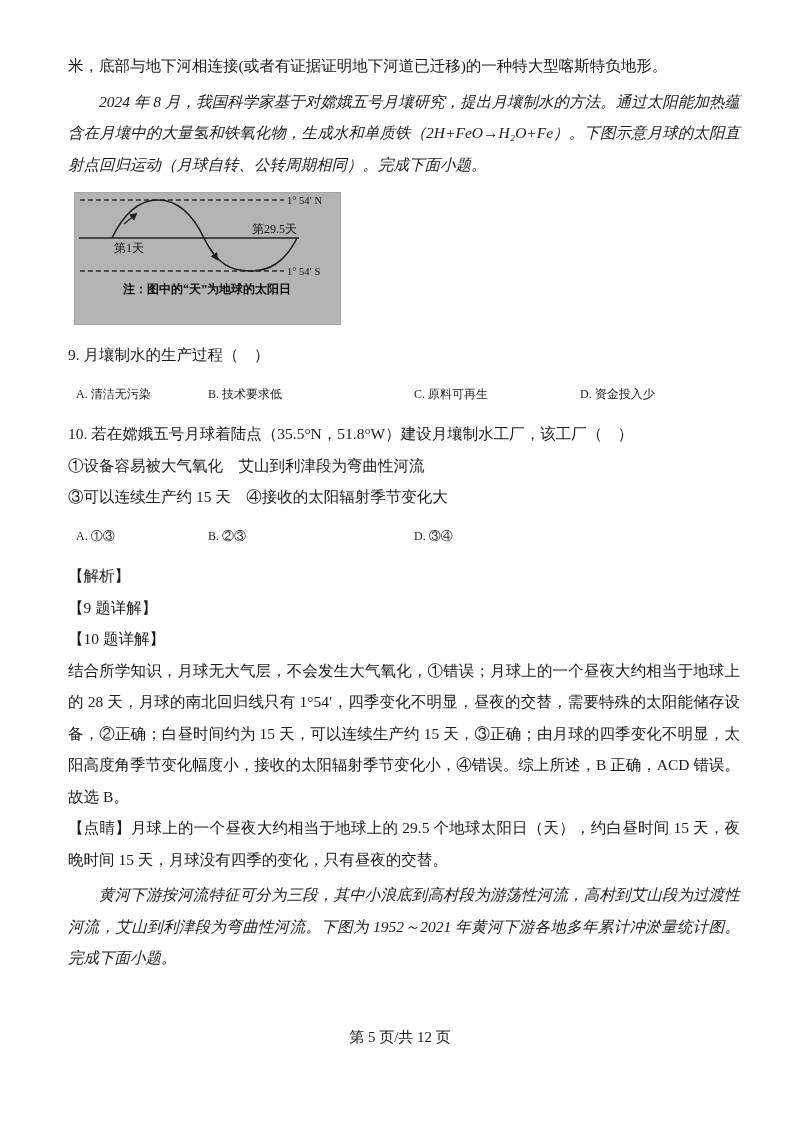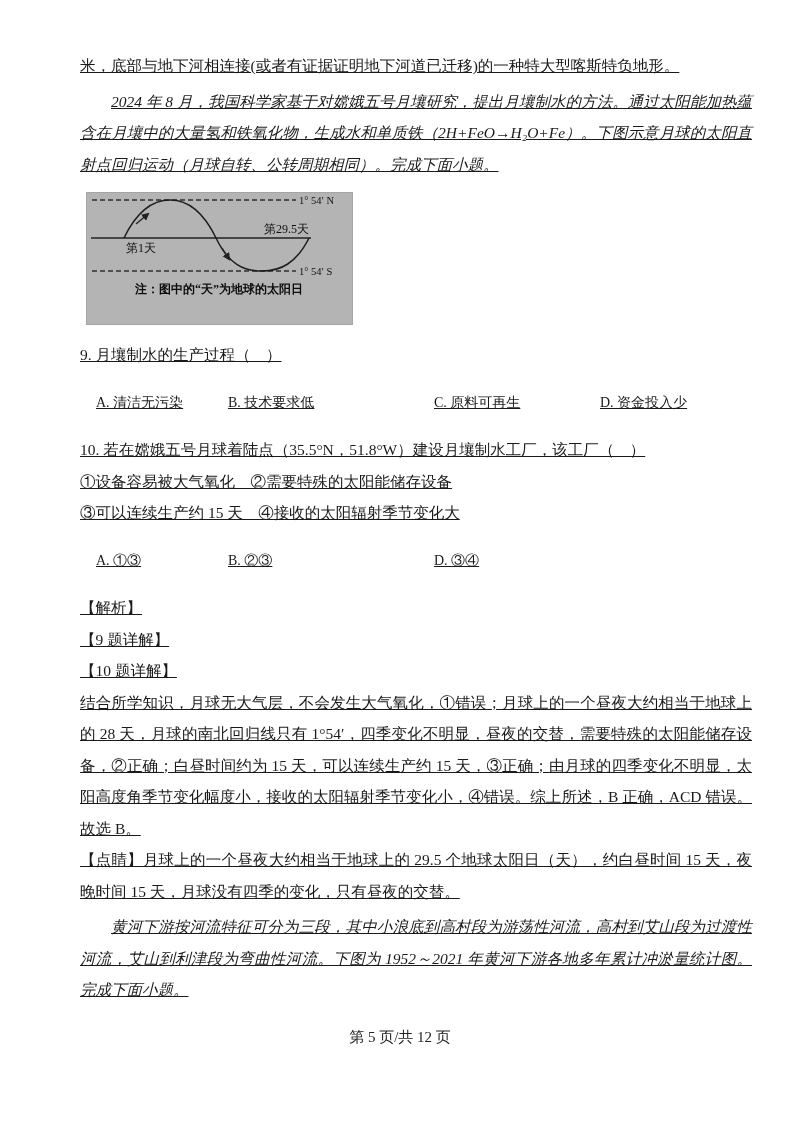--- a/index.html
+++ b/index.html
@@ -7,47 +7,46 @@
     position: relative;
     width: 800px;
     height: 1131px;
     background: #ffffff;
     font-family: "Liberation Serif", "DejaVu Serif", serif;
     color: #1a1a1a;
     overflow: hidden;
   }
   .content {
     position: absolute;
-    left: 80px;
+    left: 68px;
     top: 50px;
     width: 672px;
-    text-decoration: underline;
   }
   .line {
     margin: 0;
     font-size: 15.5px;
     line-height: 31.5px;
     text-align: justify;
   }
   .kai { font-style: italic; }
   .indent { text-indent: 2em; }
   .gap-top-sm { margin-top: 4px; }
   .figure-box {
     margin: 12px 0 14px 6px;
     width: 267px;
     height: 133px;
     background: #b4b4b4;
     box-shadow: 0 0 0 1px #a5a5a5 inset;
   }
   .options-row {
     display: grid;
     grid-template-columns: 132px 206px 166px 1fr;
-    font-size: 14px;
+    font-size: 12px;
     line-height: 31.5px;
-    margin: 16px;
+    margin: 8px;
   }
   .footer {
     position: absolute;
     top: 1026px;
     left: 0;
     width: 100%;
     text-align: center;
     font-size: 15px;
     line-height: 22px;
     color: #222222;
@@ -96,21 +95,21 @@
     <p class="line">9. 月壤制水的生产过程（　）</p>
 
     <div class="options-row">
       <span>A. 清洁无污染</span>
       <span>B. 技术要求低</span>
       <span>C. 原料可再生</span>
       <span>D. 资金投入少</span>
     </div>
 
     <p class="line">10. 若在嫦娥五号月球着陆点（35.5°N，51.8°W）建设月壤制水工厂，该工厂（　）</p>
-    <p class="line">①设备容易被大气氧化　②需要特殊的太阳能储存设备</p>
+    <p class="line">①设备容易被大气氧化　艾山到利津段为弯曲性河流</p>
     <p class="line">③可以连续生产约 15 天　④接收的太阳辐射季节变化大</p>
 
     <div class="options-row">
       <span>A. ①③</span>
       <span>B. ②③</span>
       <span>D. ③④</span>
     </div>
 
     <p class="line">【解析】</p>
     <p class="line">【9 题详解】</p>

